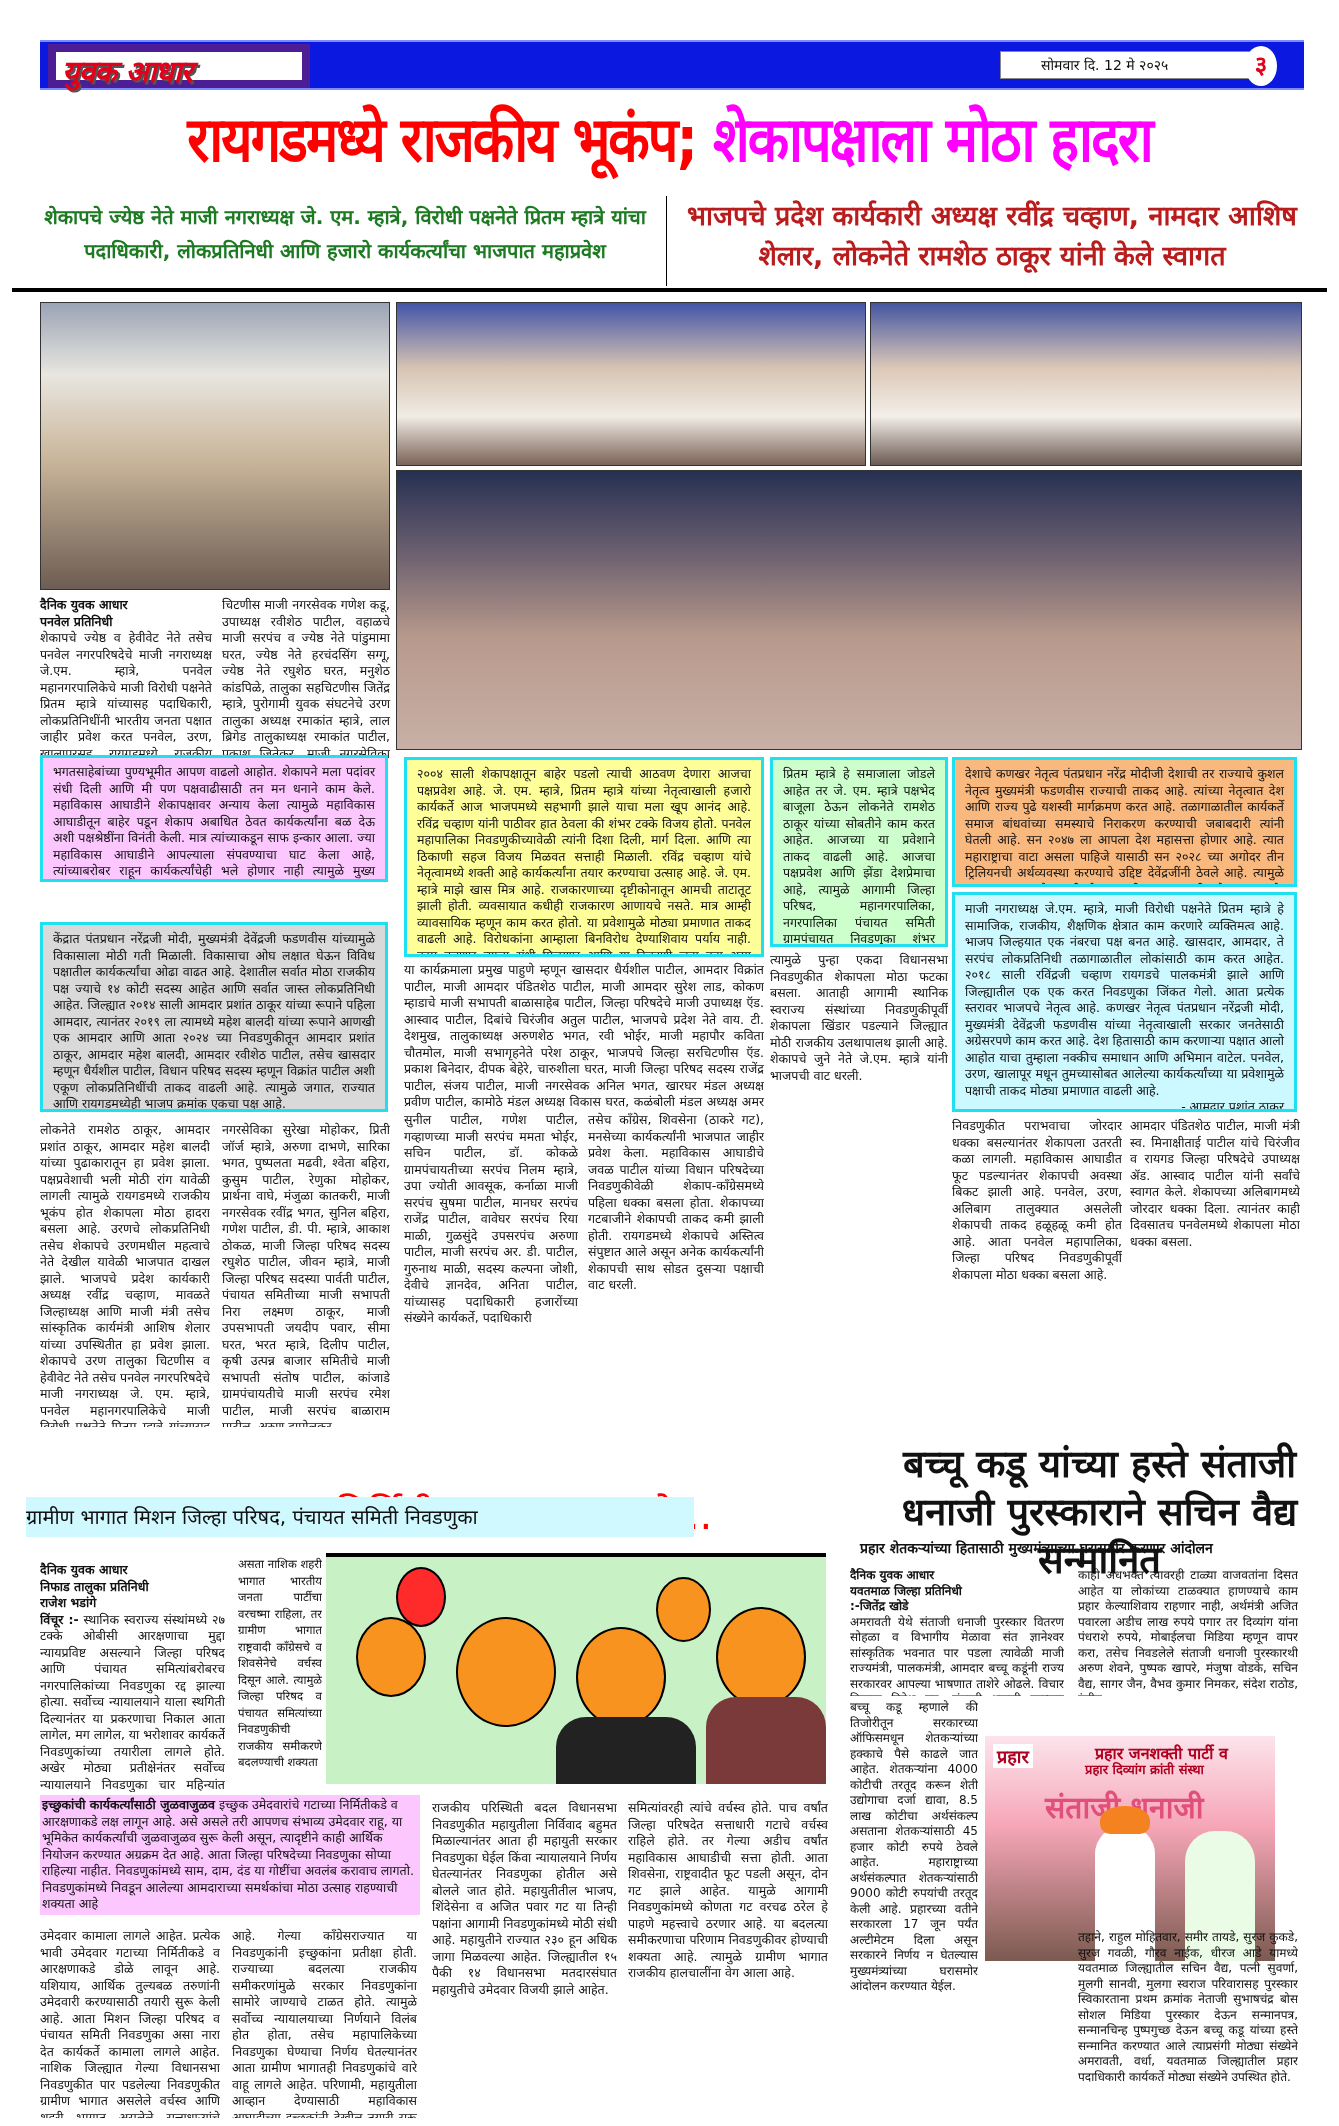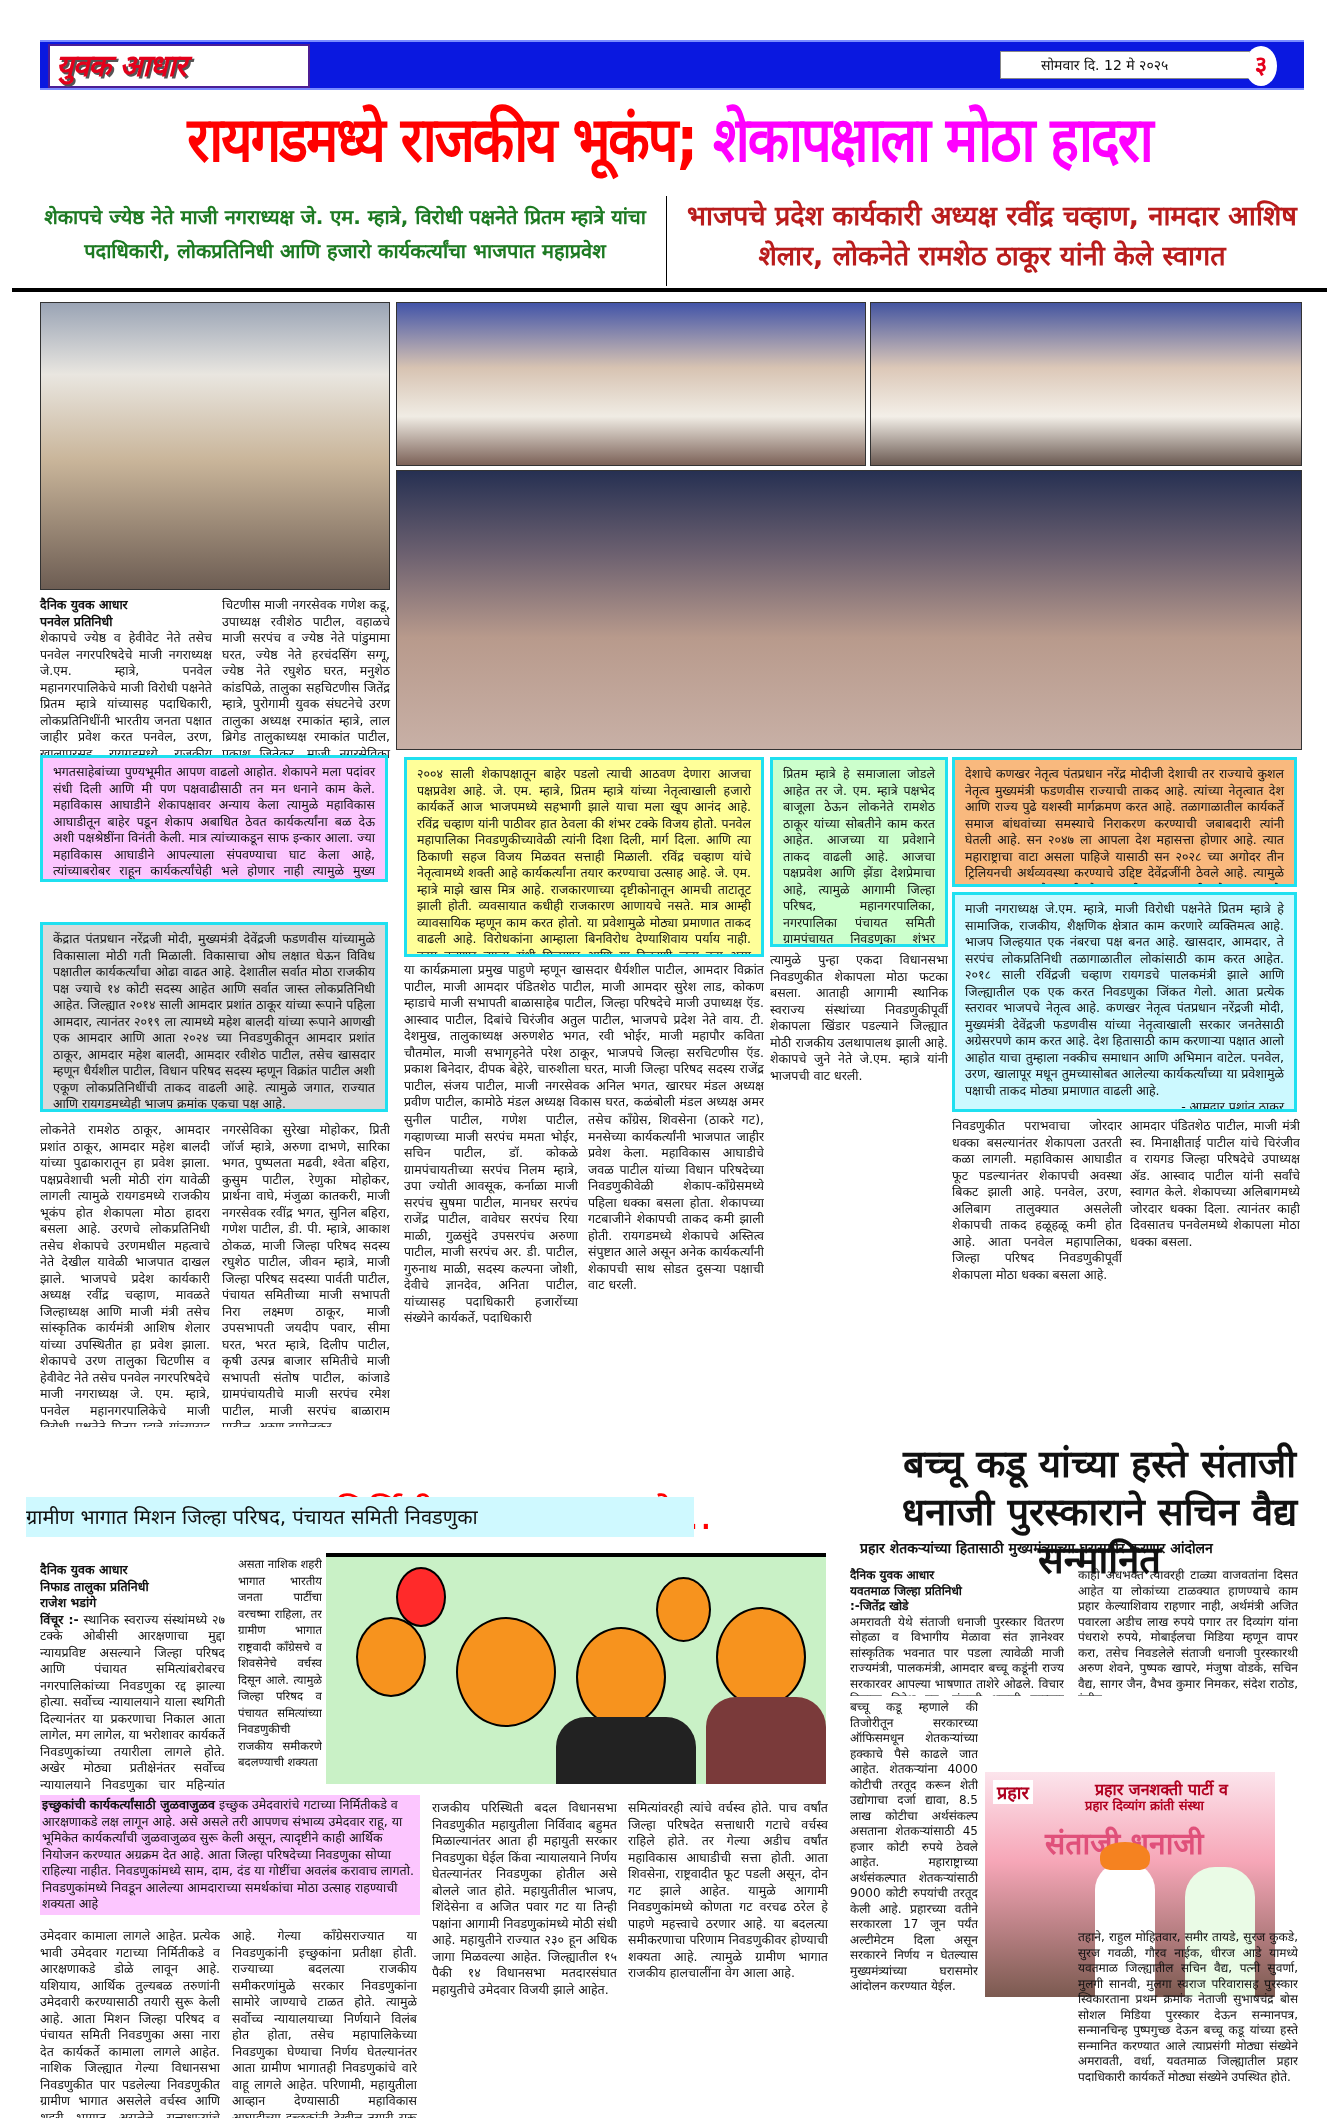--- a/index.html
+++ b/index.html
@@ -1,40 +1,40 @@
 <!DOCTYPE html>
 <html><head>
 <meta charset="utf-8">
 <style>
 *{box-sizing:border-box;margin:0;padding:0}
 body{width:1339px;height:2126px;background:#fff;font-family:"DejaVu Sans",sans-serif;color:#111;position:relative;overflow:hidden}
 .abs{position:absolute}
 .masthead{left:40px;top:40px;width:1264px;height:50px;background:#0a18e0;border-top:2px solid #7a8cff;border-bottom:2px solid #7a8cff}
-.logo{left:48px;top:44px;width:262px;height:44px;background:#fff;border:2px solid #4c1d95;color:#e4001b;font-weight:bold;font-size:30px;line-height:40px;padding-left:6px;font-style:italic;letter-spacing:-1px;text-shadow:2px 2px 0 #555}
+.logo{left:48px;top:44px;width:262px;height:44px;background:#fff;border:8px solid #4c1d95;color:#e4001b;font-weight:bold;font-size:30px;line-height:40px;padding-left:6px;font-style:italic;letter-spacing:-1px;text-shadow:2px 2px 0 #555}
 .datebox{left:1000px;top:51px;width:250px;height:28px;background:#fff;border:1px solid #888;font-size:14px;line-height:26px;padding-left:40px}
 .pagenum{left:1245px;top:46px;width:32px;height:40px;background:#fff;border-radius:50%;color:#e4001b;font-weight:bold;font-size:24px;text-align:center;line-height:38px}
 .headline{left:0;top:100px;width:1339px;text-align:center;font-weight:bold;font-size:54px;line-height:80px;letter-spacing:-2px;transform:scaleY(1.15)}
 .hl-red{color:#f00}.hl-mag{color:#f0f}
 .sub-left{left:30px;top:200px;width:630px;text-align:center;color:#1d7a22;font-weight:bold;font-size:20px;line-height:34px}
 .sub-right{left:672px;top:196px;width:640px;text-align:center;color:#b91c1c;font-weight:bold;font-size:27px;line-height:40px}
 .vsep{left:666px;top:196px;width:1px;height:90px;background:#000}
 .hrule{left:12px;top:288px;width:1315px;height:4px;border-top:3px solid #000;border-bottom:1px solid #000}
 .photo{background:linear-gradient(180deg,#cbb 0%,#8a6f62 35%,#3a2e32 100%);border:1px solid #333;overflow:hidden}
 .col{font-size:12.5px;line-height:16.5px;text-align:justify}
 .col b{display:block}
 .box{border:3px solid #1fe0f0;padding:6px 10px;font-size:12.5px;line-height:16.5px;text-align:justify}
 .sig{display:block;text-align:right;font-weight:bold}
 .bh2{left:0;top:1488px;width:850px;text-align:center;color:#f00;font-size:40px;line-height:54px}
 .band{left:26px;top:1497px;width:668px;height:40px;background:#cff9ff;text-align:left;font-size:20px;line-height:40px}
 .bh3{left:860px;top:1440px;width:479px;text-align:center;font-weight:bold;font-size:38px;line-height:48px}
 .bh3sub{left:860px;top:1538px;width:479px;font-weight:bold;font-size:14px}
 .cartoon{left:200px;top:1553px;width:626px;height:231px;background:#c9f1c6;border-top:4px solid #000;overflow:hidden}
 .face{position:absolute;border-radius:50%;background:#f7931e;border:2px solid #000}
 .pinkbox{left:40px;top:1795px;width:380px;background:#fcc6ff;font-size:12.5px;line-height:16.5px;padding:2px 2px}
-.prahar{left:985px;top:1772px;width:290px;height:225px;background:linear-gradient(180deg,#fce4ec 0%,#f6a6b7 40%,#7b5a50 100%);overflow:hidden}
+.prahar{left:985px;top:1736px;width:290px;height:225px;background:linear-gradient(180deg,#fce4ec 0%,#f6a6b7 40%,#7b5a50 100%);overflow:hidden}
 </style>
 </head>
 <body>
 
 <div class="abs masthead"></div>
 <div class="abs logo">युवक आधार</div>
 <div class="abs datebox">सोमवार दि. 12 मे २०२५</div>
 <div class="abs pagenum">३</div>
 
 <div class="abs headline">

